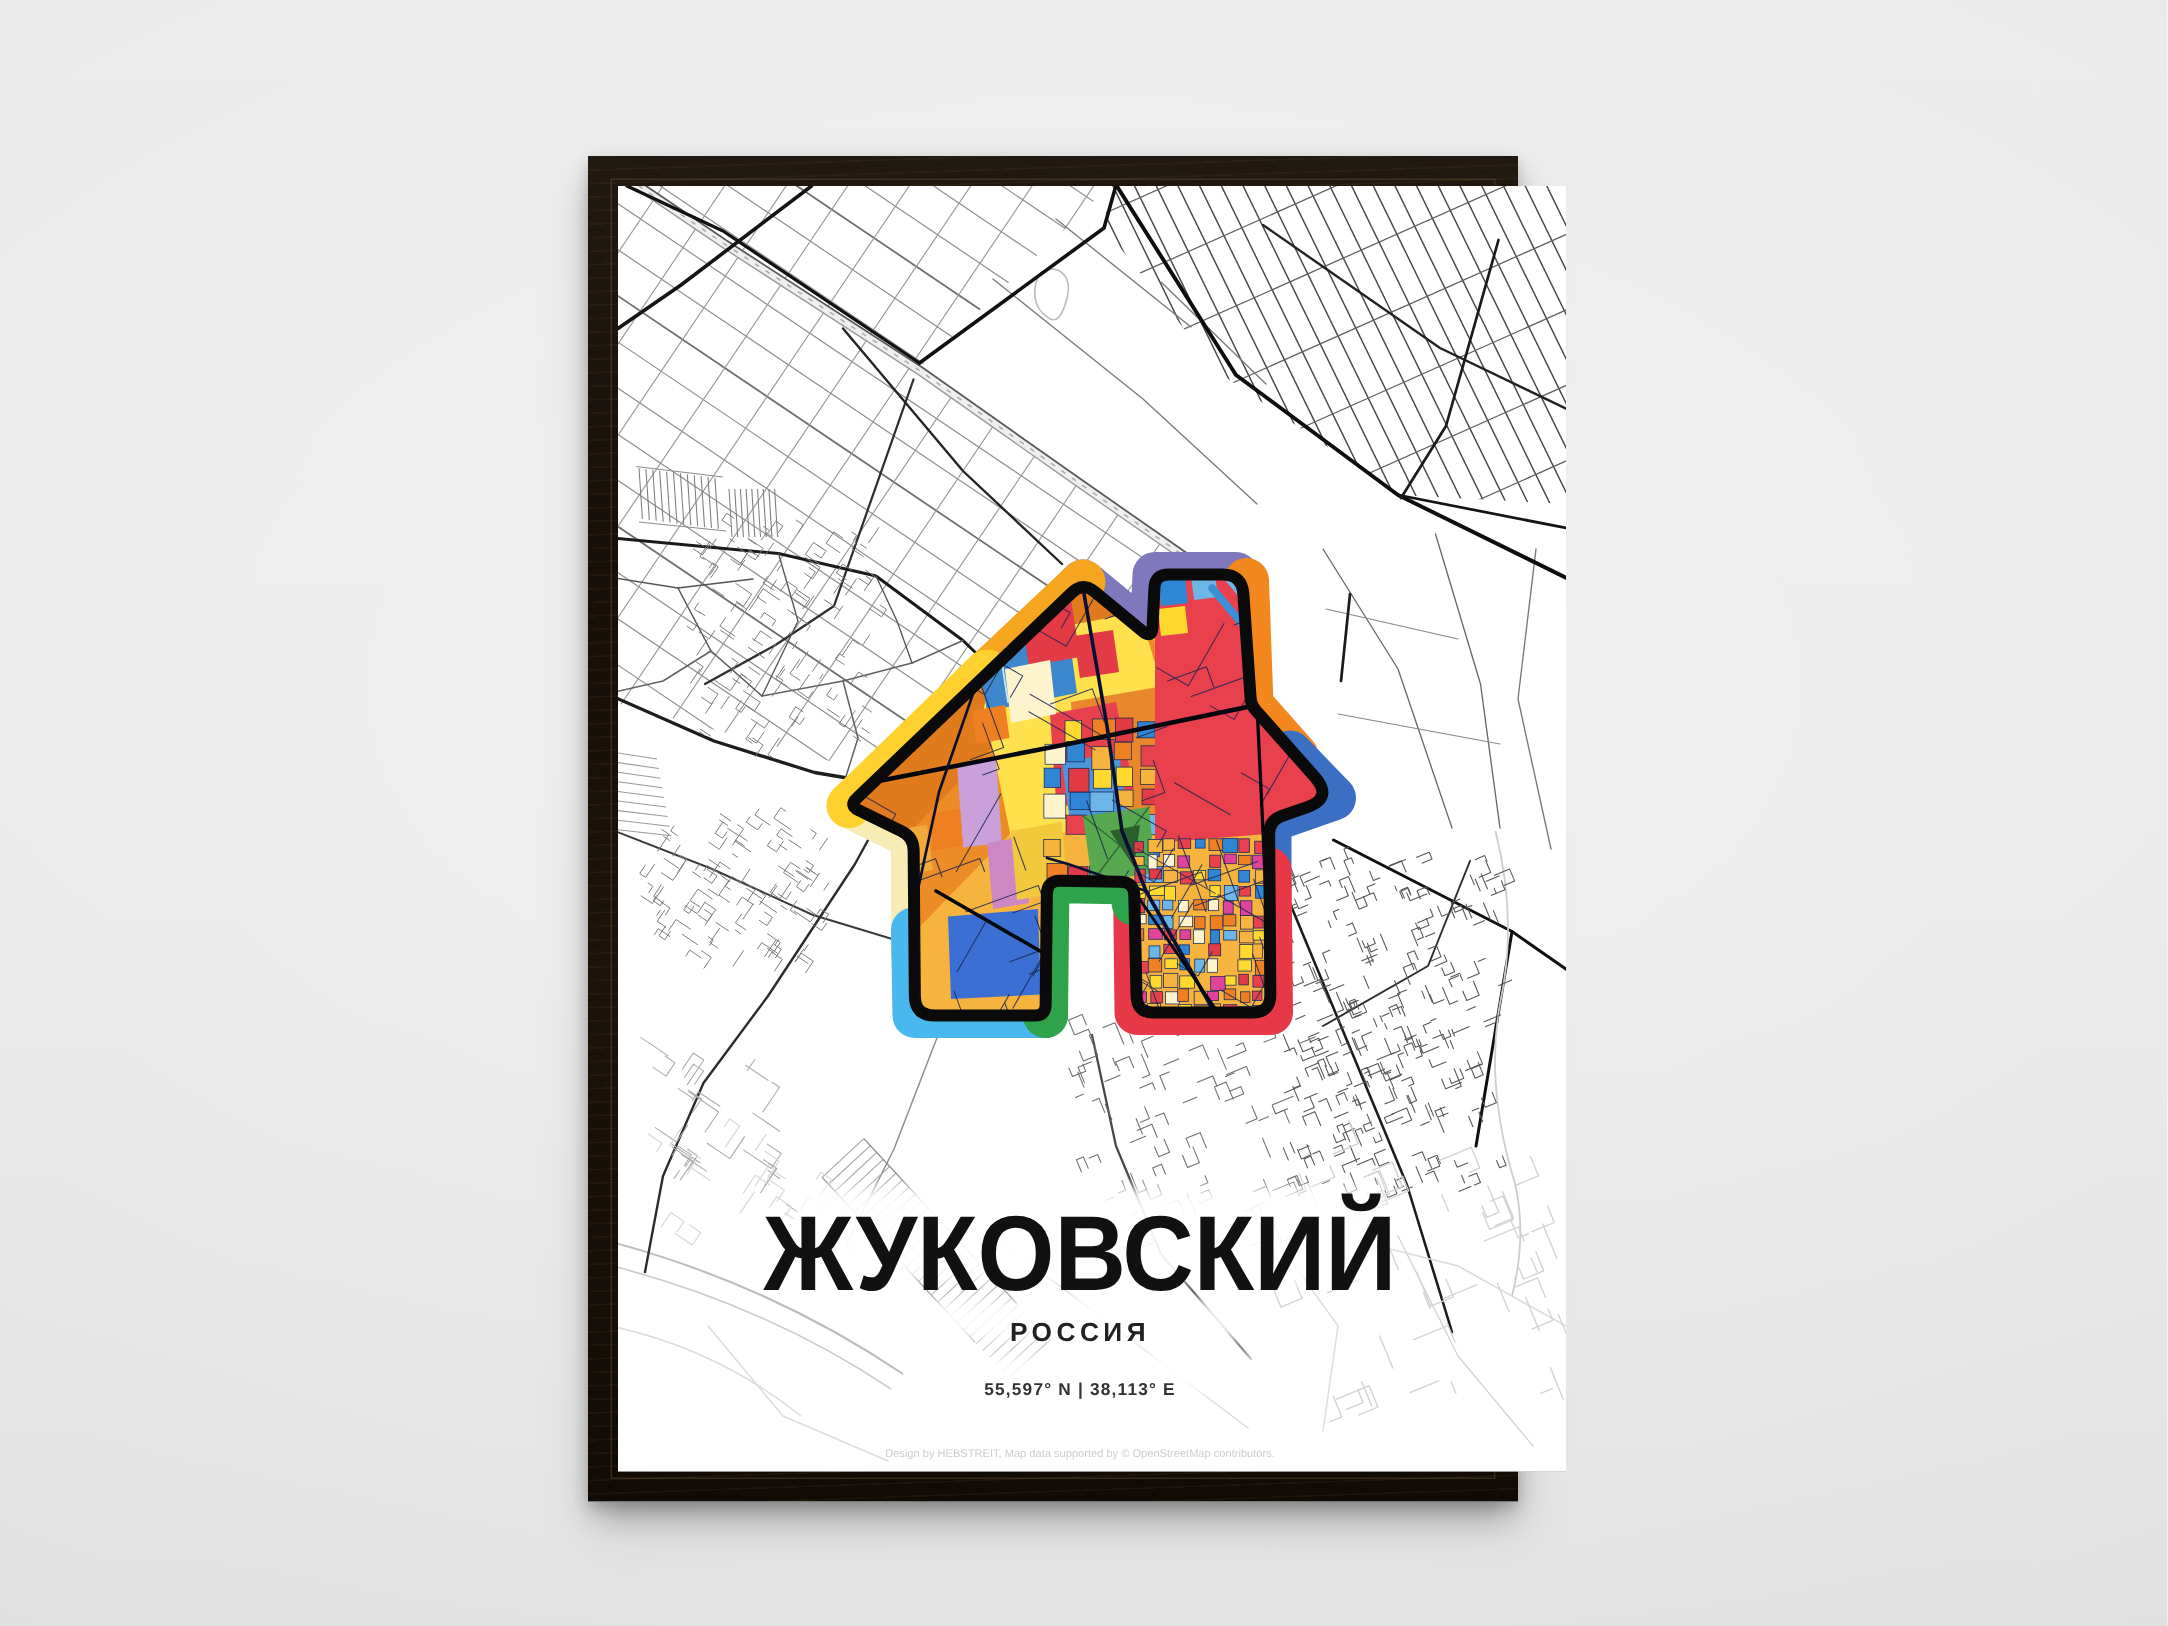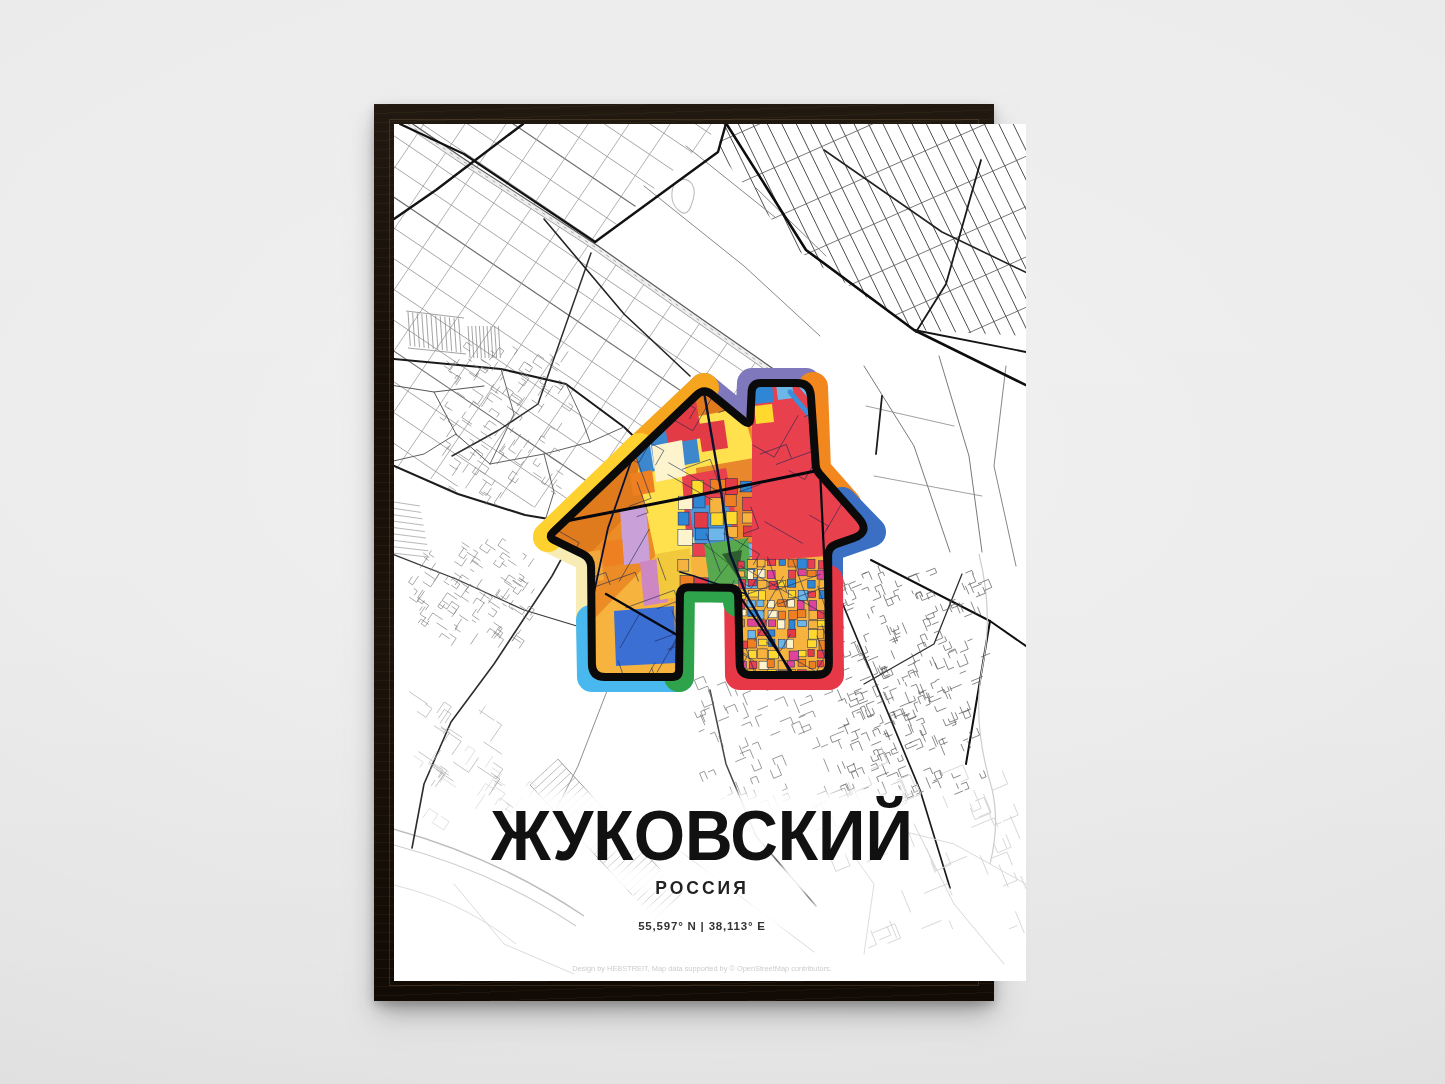--- a/index.html
+++ b/index.html
@@ -1,17 +1,17 @@
 <!DOCTYPE html>
 <html><head><meta charset="utf-8"><style>
 html,body{margin:0;padding:0;width:1445px;height:1084px;overflow:hidden;
  font-family:"Liberation Sans",sans-serif;}
 body{background:linear-gradient(180deg,#ececec 0%,#eaeaea 55%,#e5e5e6 100%);position:relative;}
 .vign{position:absolute;inset:0;background:radial-gradient(ellipse 120% 90% at 50% 42%, rgba(255,255,255,0.35) 0%, rgba(255,255,255,0) 55%, rgba(0,0,0,0.045) 100%);}
-.frame{position:absolute;left:374px;top:104px;width:620px;height:897px;box-sizing:border-box;
+.frame{position:absolute;left:392px;top:104px;width:620px;height:897px;box-sizing:border-box;
  background:
   repeating-linear-gradient(178deg, rgba(118,94,62,0.10) 0px 1px, rgba(0,0,0,0) 1px 4px, rgba(0,0,0,0.10) 4px 5px, rgba(0,0,0,0) 5px 9px),
   linear-gradient(180deg,#221a11 0%,#170f08 30%,#1c130a 60%,#120b05 100%);
  box-shadow: 0 12px 20px -6px rgba(70,70,70,0.45), 0 4px 8px rgba(90,90,90,0.28), 2px 16px 30px rgba(120,120,120,0.25);
  padding:20px;}
 .frame:before{content:"";position:absolute;inset:15px;border:1px solid rgba(140,110,75,0.3);pointer-events:none;}
 .paper{width:632px;height:857px;background:#ffffff;box-shadow:inset 0 0 14px rgba(0,0,0,0.16), inset 0 0 3px rgba(0,0,0,0.18);position:relative;}
 .paper svg{position:absolute;left:0;top:0;}
 </style></head>
 <body>

